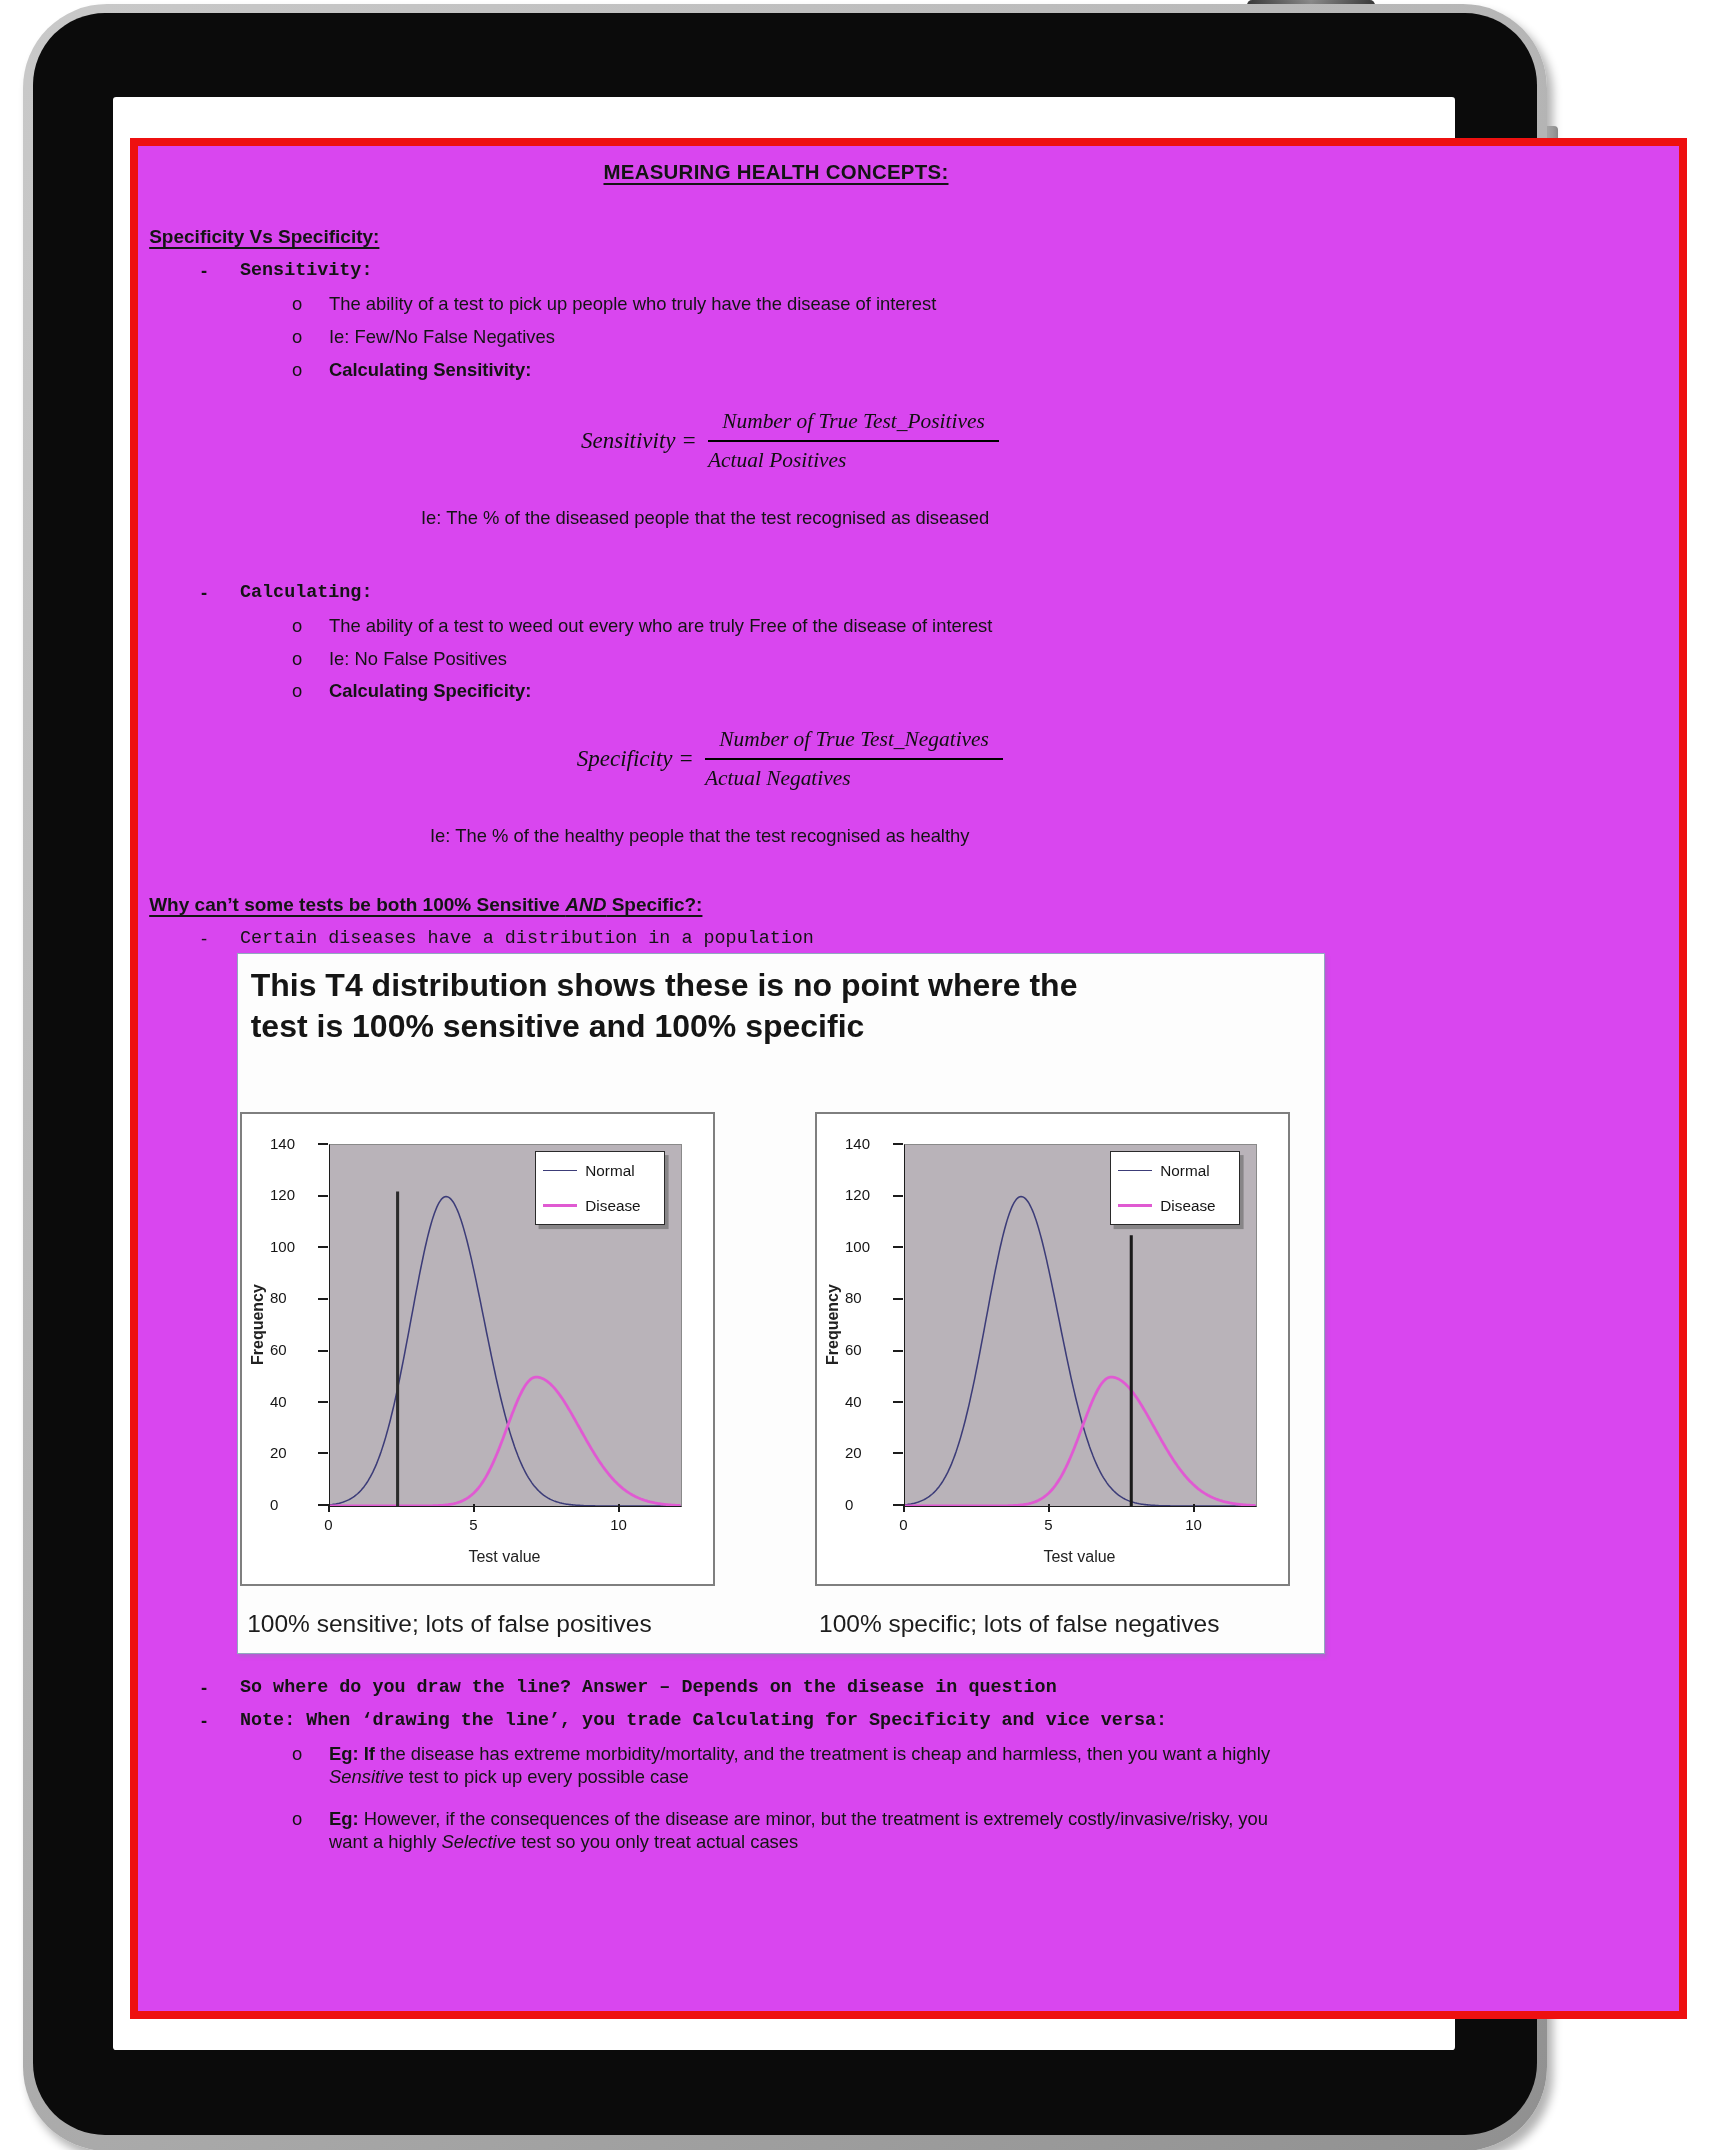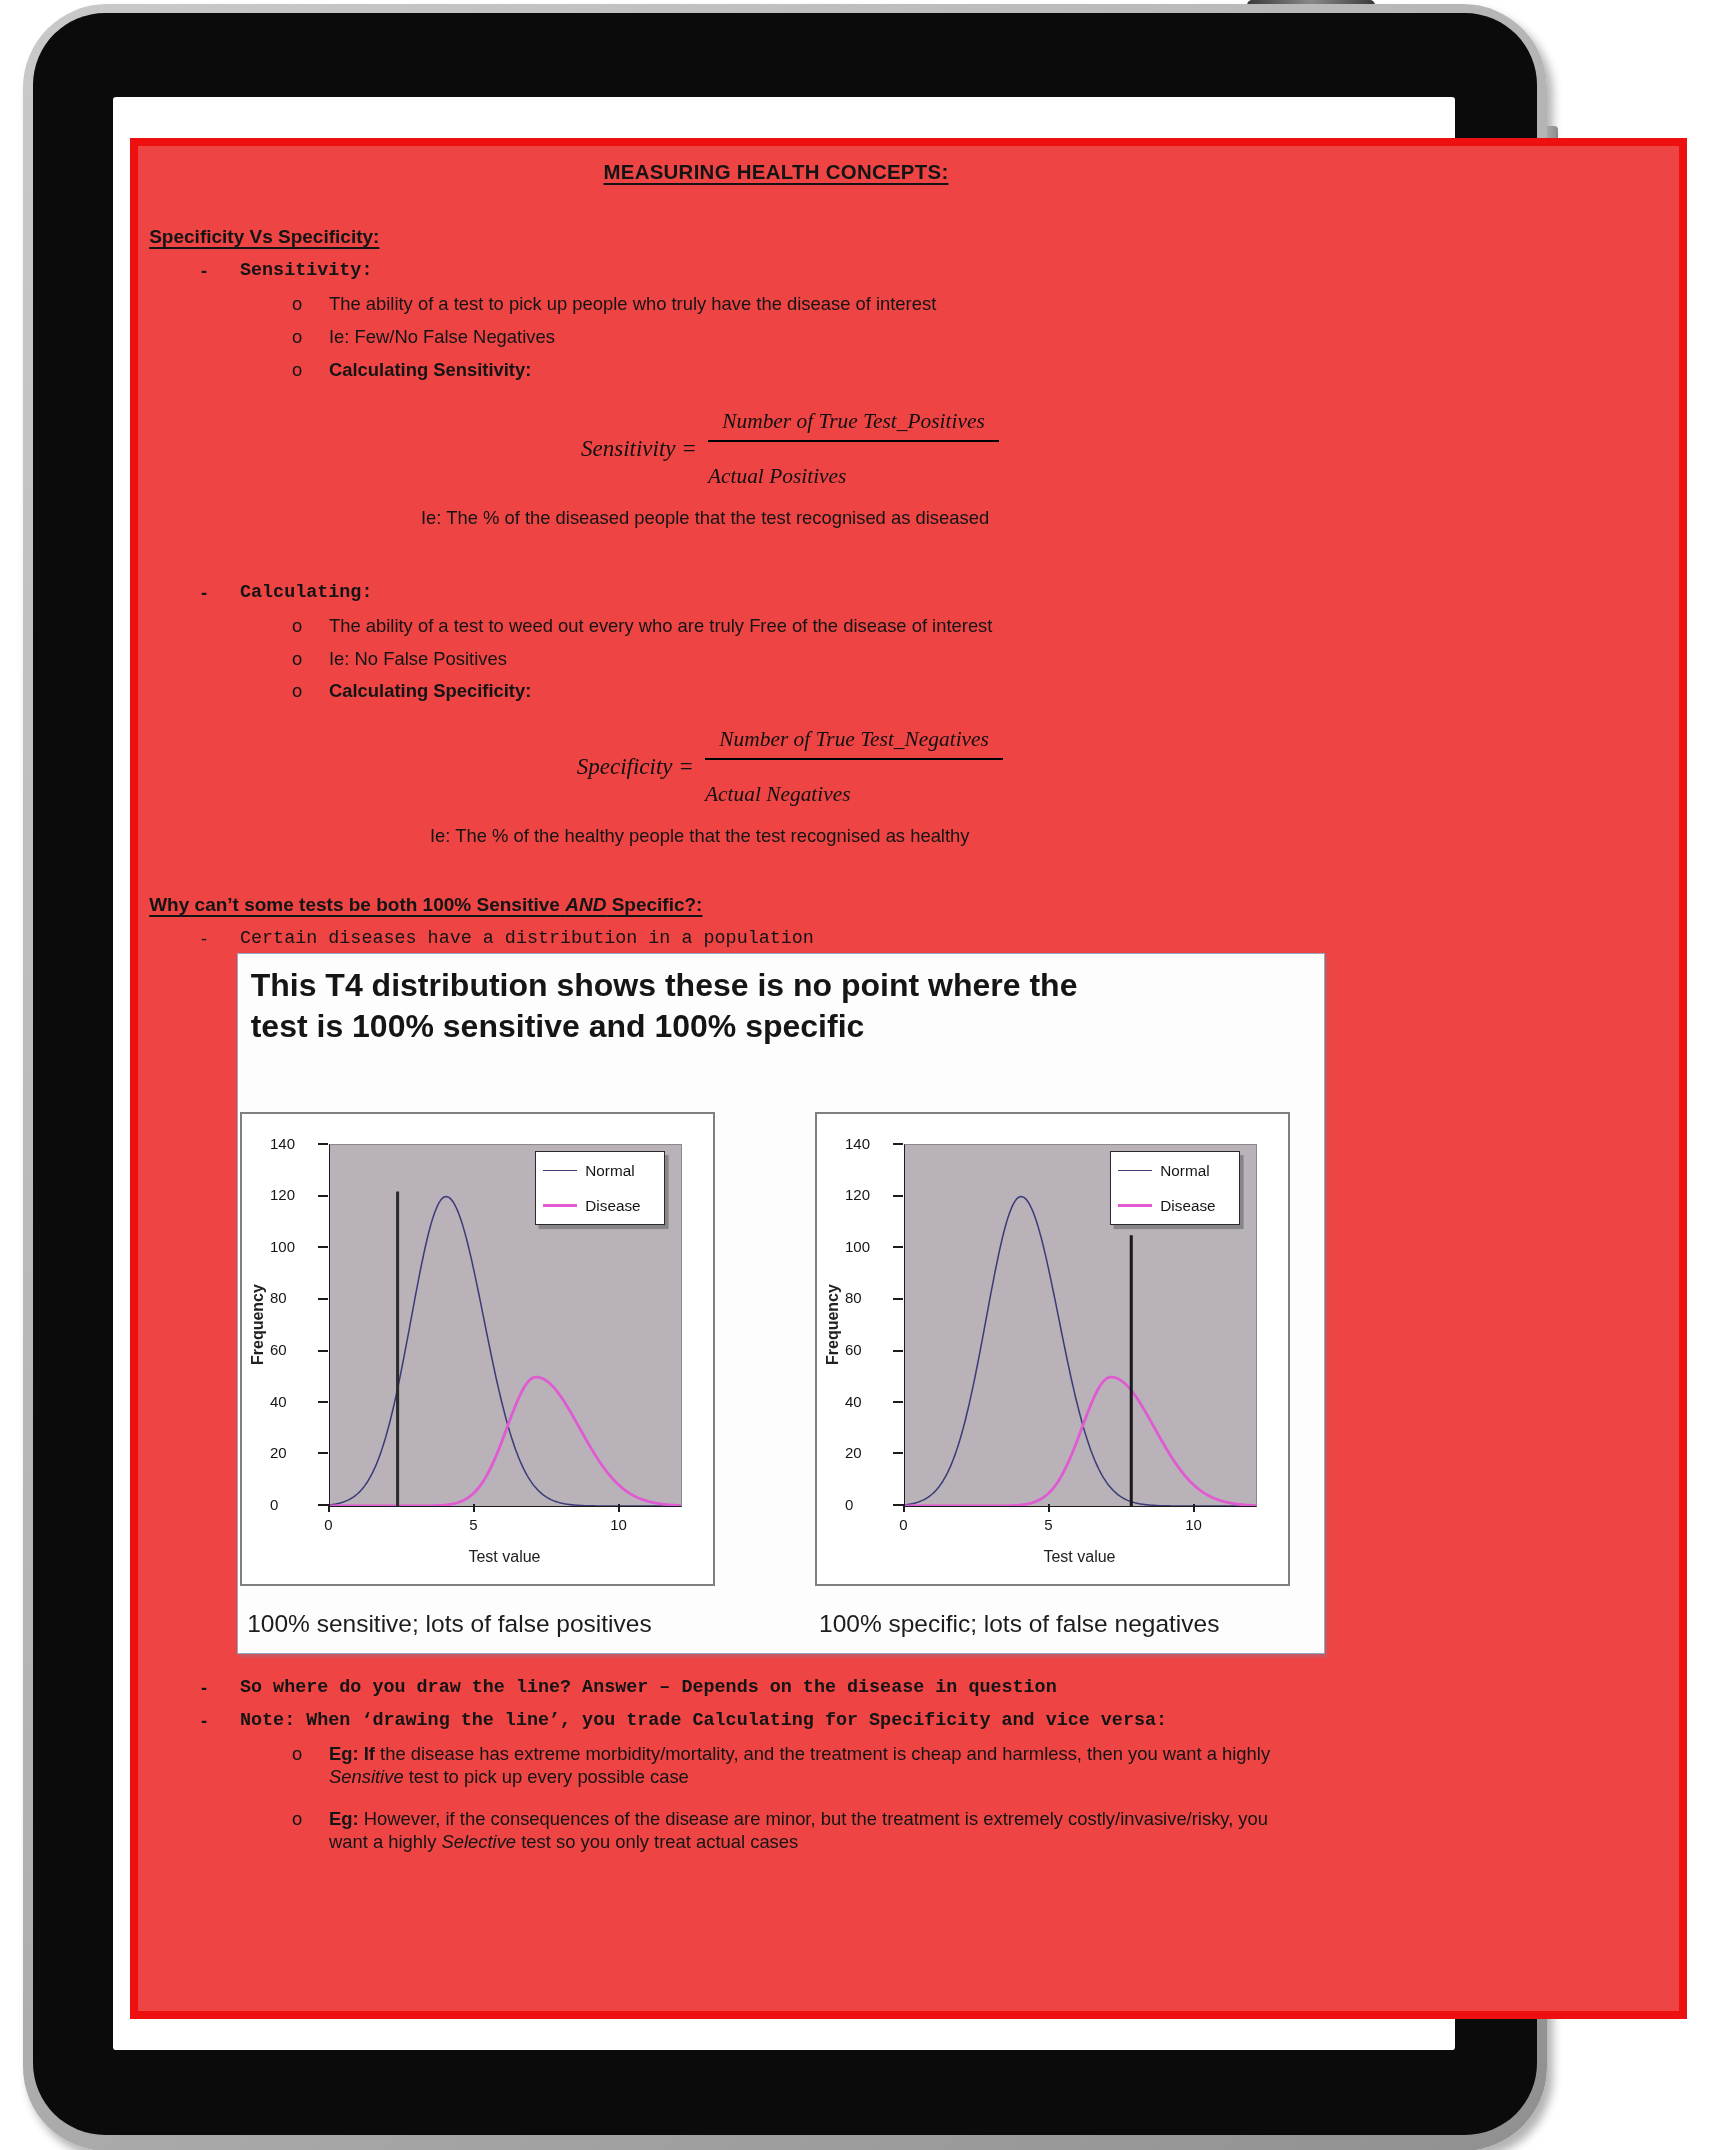--- a/index.html
+++ b/index.html
@@ -31,21 +31,21 @@
     background:linear-gradient(90deg,#e6e6e6,#ffffff 40%,#dcdcdc);
     clip-path:polygon(0 0,100% 0,73% 100%,27% 100%);}
   .pencil-ring{position:absolute;left:1614px;top:1711px;width:38px;height:6.6px;z-index:5;
     background:#a3a3a3;border-radius:3.1px/3.1px;}
   .pencil-tip{position:absolute;left:1614px;top:1717px;width:38px;height:53px;z-index:5;
     background:#fbfbfb;clip-path:polygon(0 0,100% 0,57% 86%,50% 100%,43% 86%);
     filter:drop-shadow(0 1px 1px rgba(0,0,0,0.15));}
 
   
   .page-box{position:absolute;left:130px;top:138px;width:1557px;height:1881px;z-index:6;
-    border:8.2px solid #ee1010;background:#ef4444;box-sizing:border-box;}
+    border:8.2px solid #ee1010;background:#d946ef;box-sizing:border-box;}
   .page-inner{position:absolute;left:0;top:0;width:1276px;height:1865px;}
   .doc-title{position:absolute;top:15.3px;left:0;width:100%;text-align:center;
     font-size:20.4px;font-weight:bold;letter-spacing:0.3px;
     text-decoration:underline;text-decoration-thickness:2px;text-underline-offset:4.1px;}
   .h-ul{font-size:19px;font-weight:bold;text-decoration:underline;
     text-decoration-thickness:2px;text-underline-offset:4.1px;}
   .row{position:absolute;left:0;width:100%;font-size:18.4px;line-height:23.4px;}
   .m1{position:absolute;left:63px;}
   .t1{position:absolute;left:102px;font-family:Liberation Mono, monospace;}
   .m2{position:absolute;left:154px;}
@@ -54,21 +54,21 @@
   .b{font-weight:bold;}
   .i{font-style:italic;}
   .note-line{position:absolute;font-size:18.4px;}
 
   .formula{position:absolute;left:0;width:100%;display:flex;justify-content:center;
     align-items:center;gap:11.2px;padding-left:28px;box-sizing:border-box;
     font-family:"Liberation Serif",serif;font-style:italic;color:#101010;}
   .f-lhs{font-size:23px;}
   .frac{text-align:left;}
   .f-num{font-size:21.4px;padding:0 14.3px 6.1px 14.3px;border-bottom:2.5px solid #000;}
-  .f-den{font-size:21.4px;padding-top:22px;}
+  .f-den{font-size:21.4px;padding-top:6px;}
 
   
   .figure{position:absolute;left:99px;top:807px;width:1088px;height:701px;
     border:1.5px solid #92a8c0;background:#fdfdfd;box-sizing:border-box;
     box-shadow:2px 3.1px 3.1px rgba(120,135,160,0.35);}
   .fig-title{position:absolute;left:12.7px;top:11.2px;width:1060px;
     font-size:32px;line-height:41px;font-weight:bold;color:#151515;}
   .caption{position:absolute;top:656px;font-size:24.5px;color:#1c1c1c;}
 
   .chart{position:absolute;width:475px;height:474px;border:2px solid #7f7f7f;

